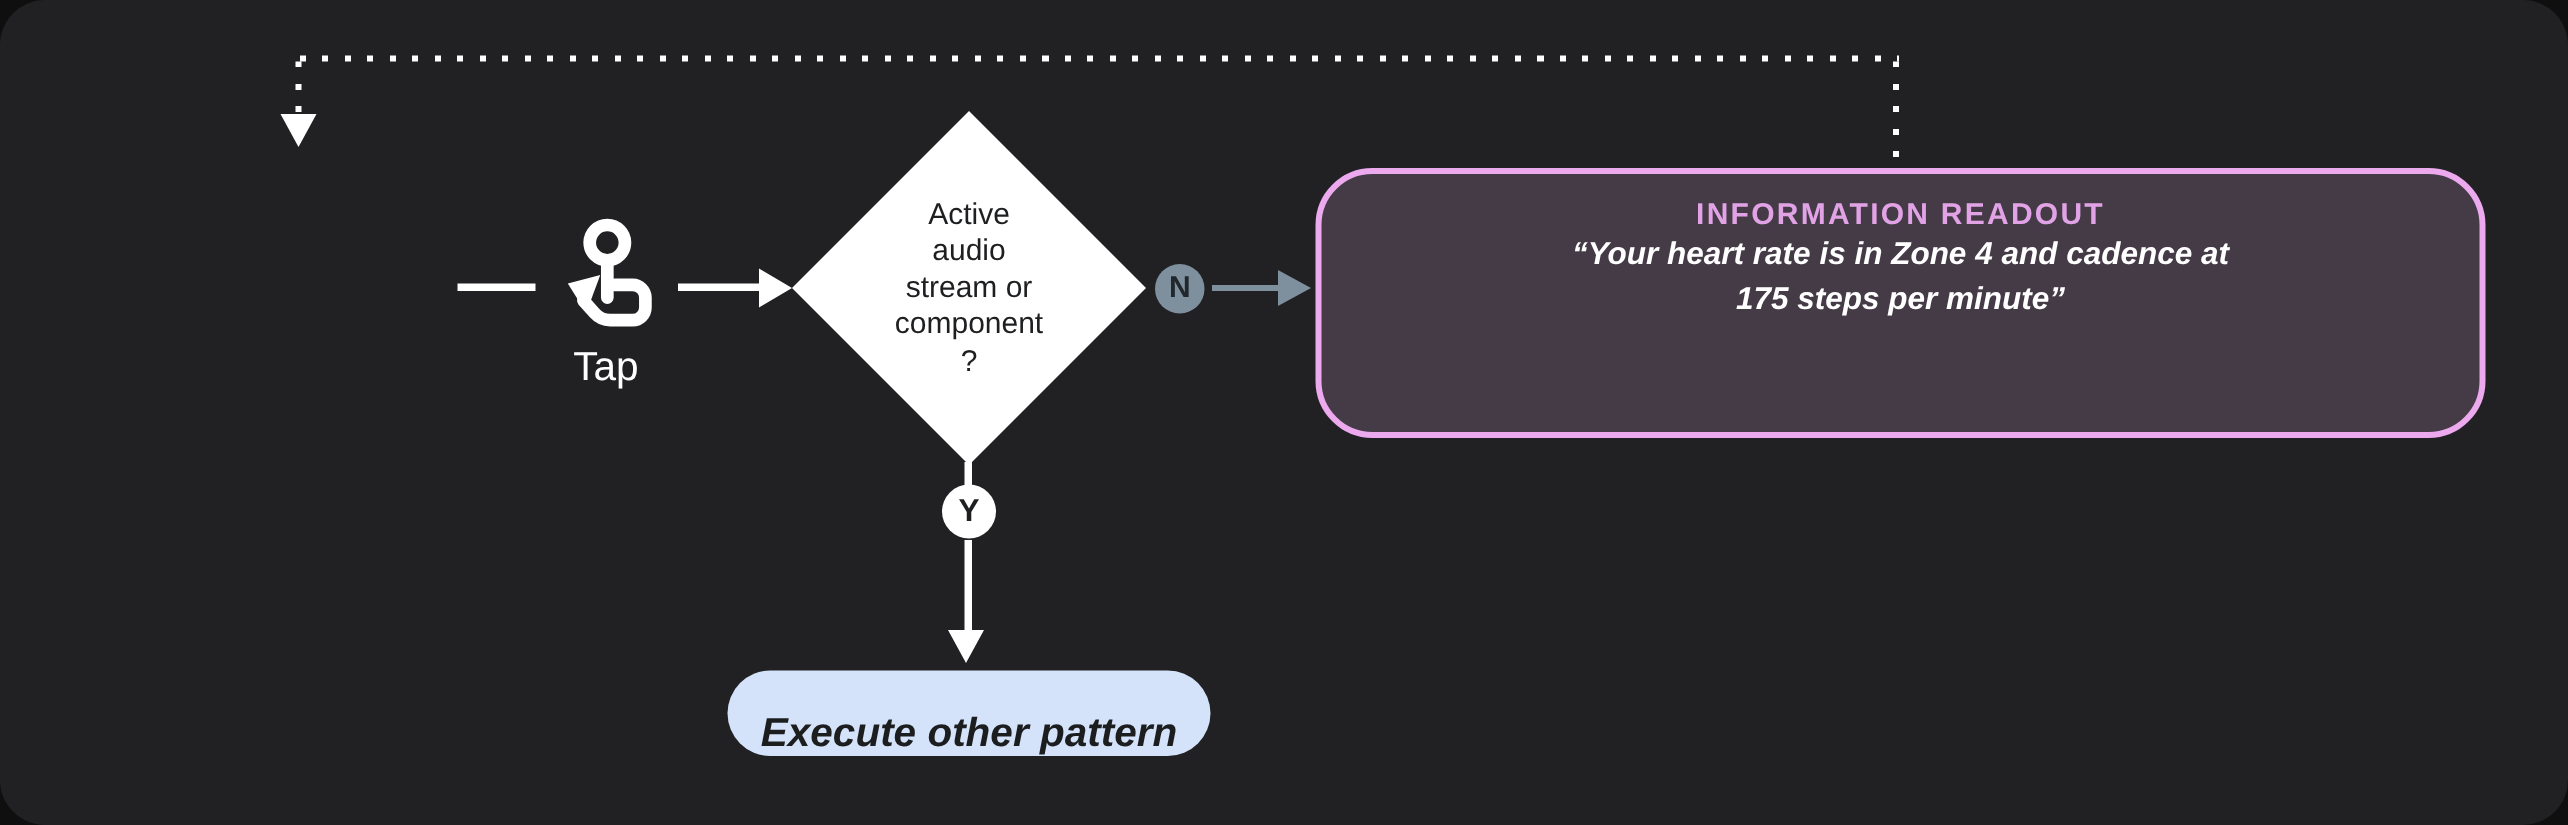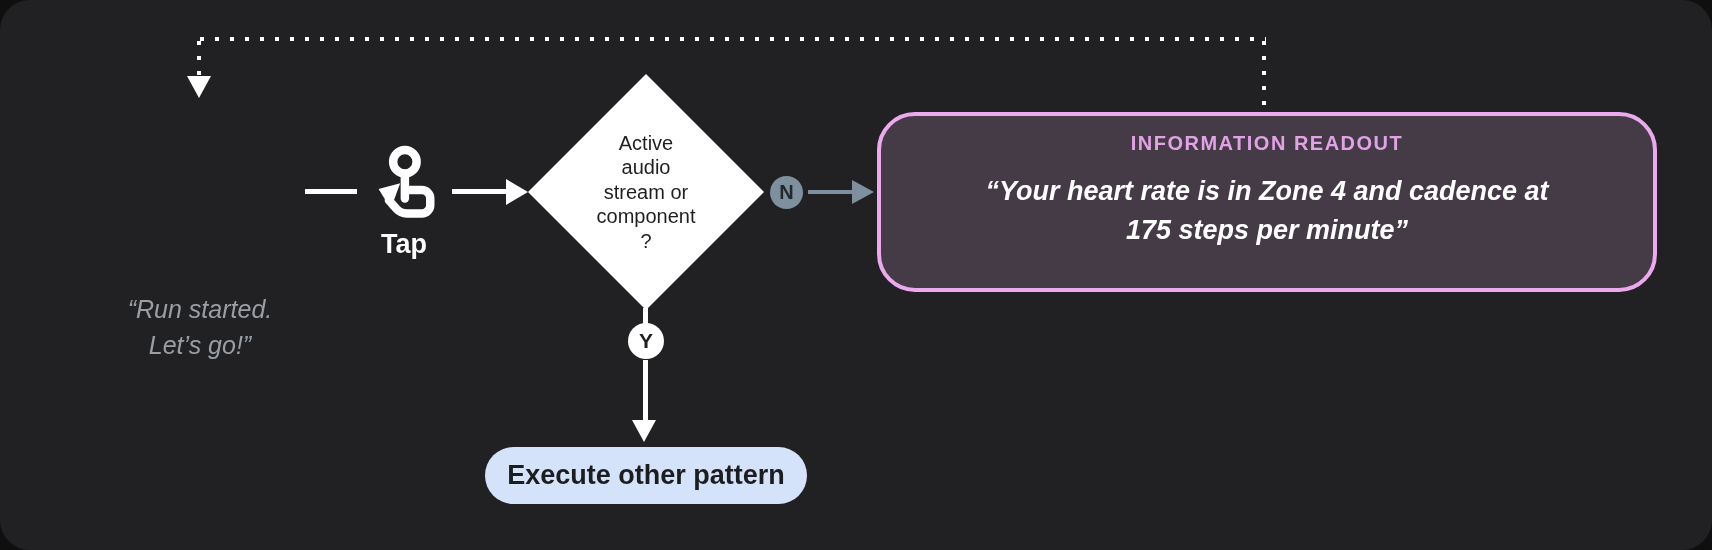--- a/index.html
+++ b/index.html
@@ -22,55 +22,53 @@
 
   .app-box{left:93px;top:98px;width:214px;height:188px;box-sizing:border-box;
     background:var(--app_box_fill,#2B3346);border:4px solid var(--app_box_border,#7987EE);
     border-radius:26px;display:flex;align-items:center;justify-content:center;}
   .app-box .label{color:var(--app_box_text,#7B8BF4);font-weight:bold;font-size:21px;
     letter-spacing:.5px;text-align:center;line-height:1.3;white-space:pre-line;}
 
   .quote{left:60px;top:292px;width:280px;text-align:center;color:var(--quote_text,#9A9FA5);
     font-style:italic;font-size:25px;line-height:1.42;white-space:pre-line;}
 
-  .tap-label{left:360px;top:229px;width:88px;text-align:center;color:#fff;font-weight:bold;font-size:27px;}
+  .tap-label{left:360px;top:229px;width:88px;text-align:center;color:#fff;font-weight:normal;font-size:27px;}
 
   .diamond-shape{left:528px;top:74px;}
   .diamond-text{left:528px;top:74px;width:236px;height:236px;display:flex;align-items:center;justify-content:center;
     text-align:center;color:var(--diamond_text,#1E1F21);font-weight:normal;font-size:20px;line-height:1.22;white-space:pre-line;}
 
   .badge{border-radius:50%;display:flex;align-items:center;justify-content:center;font-weight:bold;}
   .badge-n{left:770px;top:176px;width:33px;height:33px;background:var(--branch_badge,#7E909E);
     color:#22272C;font-size:20px;}
   .badge-y{left:628px;top:323px;width:36px;height:36px;background:#fff;color:#1E1F21;font-size:21px;}
 
   .readout{left:877px;top:112px;width:780px;height:180px;box-sizing:border-box;
     background:var(--readout_fill,#443B47);border:4px solid var(--readout_border,#ECA9EE);
     border-radius:38px;text-align:center;}
   .readout .title{margin-top:16px;color:var(--readout_title,#E2A3E6);font-weight:bold;
     font-size:20px;letter-spacing:1.5px;}
-  .readout .body{margin-top:17px;color:#fff;font-weight:bold;font-style:italic;
-    font-size:27px;line-height:1.45;white-space:pre-line;}
+  .readout .body{color:#fff;font-weight:bold;font-style:italic;
+    font-size:21px;line-height:1.45;white-space:pre-line;}
 
   .pill{left:485px;top:447px;width:322px;height:57px;background:var(--pill_fill,#D5E3FA);
-    border-radius:29px;display:flex;align-items:center;justify-content:center;
-    color:var(--pill_text,#1C1D1F);font-weight:bold;font-size:27px;}
+    border-radius:29px;display:flex;align-items:flex-end;justify-content:center;
+    color:var(--pill_text,#1C1D1F);font-weight:bold;font-size:27px;font-style:italic;}
 </style>
 </head>
 <body>
 
 <div class="panel">
 
   <div class="abs dot-h" style="left:200px;top:37px;width:1066px;"></div>
   <div class="abs dot-v" style="left:1262px;top:41px;height:71px;"></div>
   <div class="abs dot-v" style="left:197px;top:41px;height:38px;"></div>
   <div class="abs arr-down-white" style="left:187px;top:76px;"></div>
 
-  <div class="abs quote">“Run started.
-Let’s go!”</div>
 
   <div class="abs line-white" style="left:305px;top:189px;width:52px;height:5px;"></div>
 
   <svg class="abs" style="left:356px;top:142px;" width="94" height="94" viewBox="0 0 100 100">
     <circle cx="52" cy="21" r="12.5" fill="none" stroke="#fff" stroke-width="9"></circle>
     <path d="M52 34 V60" fill="none" stroke="#fff" stroke-width="9" stroke-linecap="round"></path>
     <path d="M57 51 h13 a9 9 0 0 1 9 9 v7 a9 9 0 0 1 -9 9 h-16 a15 15 0 0 1 -11 -5 l-8 -9" fill="none" stroke="#fff" stroke-width="9" stroke-linecap="round" stroke-linejoin="round"></path>
     <path d="M24 50 L47 44 L37 71 Z" fill="#fff"></path>
   </svg>
   <div class="abs tap-label">Tap</div>

